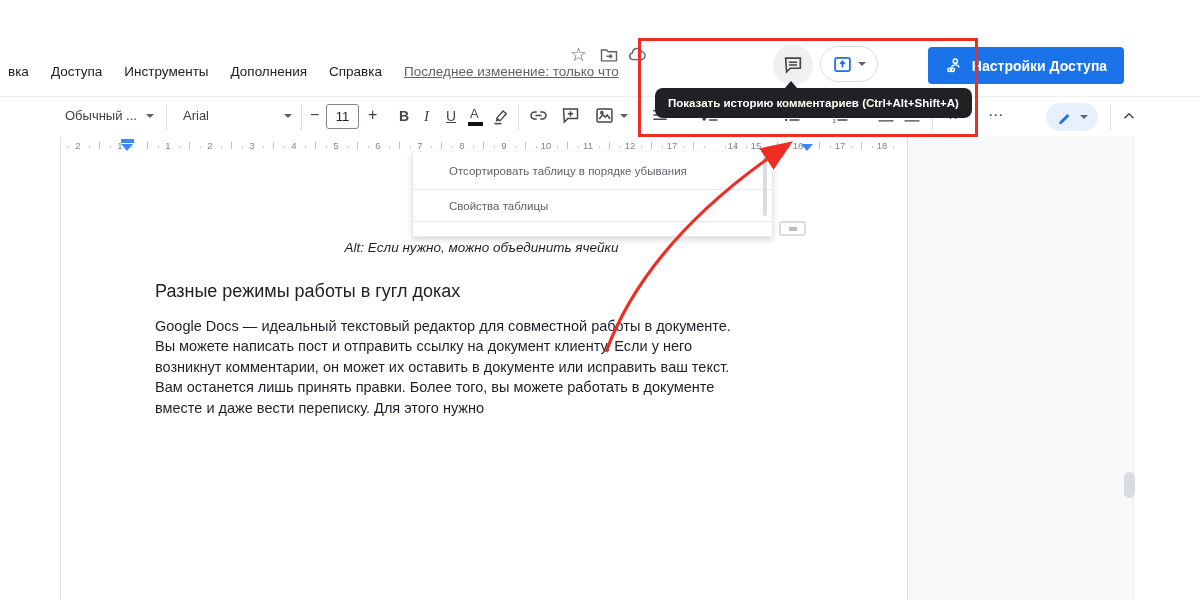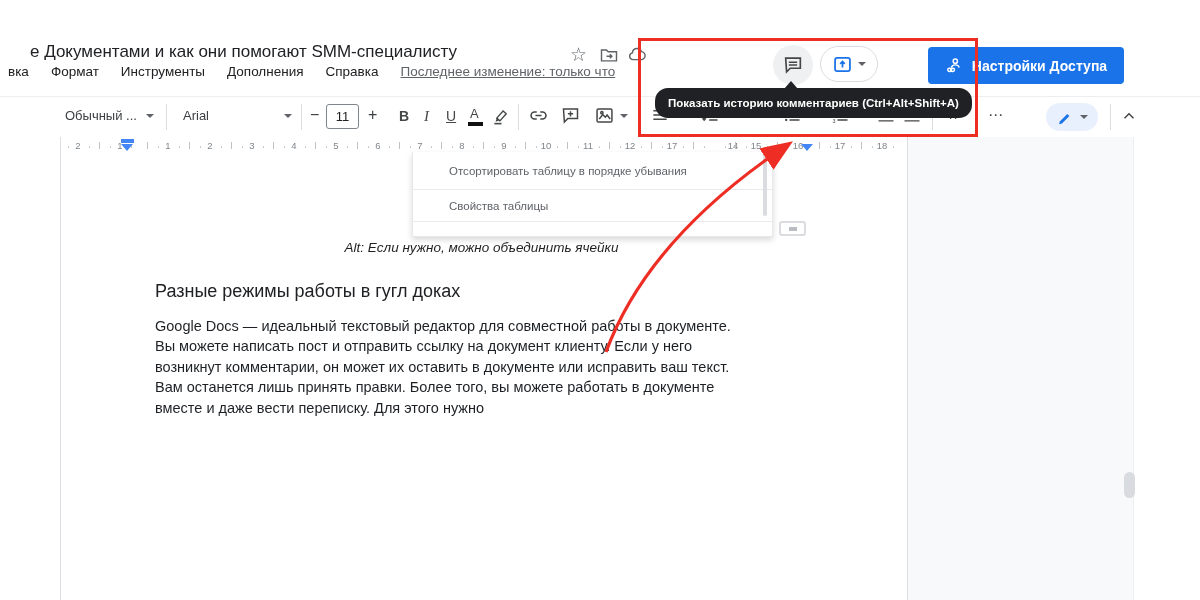--- a/index.html
+++ b/index.html
@@ -22,21 +22,21 @@
                  justify-content:center; gap:5px; }
   #share-btn { left:928px; top:47px; width:196px; height:37px; background:#1a73e8; border:none;
                border-radius:4px; color:#fff; font-size:14px; font-weight:bold;
                display:flex; align-items:center; justify-content:center; gap:8px; }
   .caret { width:0; height:0; border-left:4px solid transparent; border-right:4px solid transparent;
            border-top:4.5px solid #5f6368; }
 
   
   #tooltip { left:655px; top:88px; height:30px; line-height:30px; padding:0 13px;
              background:#202124; color:#fff; font-size:11.5px; font-weight:bold;
-             border-radius:13px; white-space:nowrap; z-index:45; }
+             border-radius:8px; white-space:nowrap; z-index:45; }
   #tooltip-caret { left:784px; top:81px; width:0; height:0; z-index:45;
                    border-left:7px solid transparent; border-right:7px solid transparent;
                    border-bottom:8px solid #202124; }
 
   
   #toolbar { left:0; top:96px; width:1200px; height:40px; border-top:1px solid #eceef0; }
   .tb-txt { position:absolute; color:#3c4043; font-size:13px; top:11px; }
   .tb-div { position:absolute; top:7px; width:1px; height:26px; background:#dadce0; }
   .tb-ic  { position:absolute; top:8px; }
   .tb-caret { position:absolute; top:17px; }
@@ -97,37 +97,36 @@
   
   #red-rect { left:638px; top:38px; width:340px; height:99px;
               border:3px solid #ee2e24; z-index:60; pointer-events:none; }
   #arrow-svg { left:0; top:0; z-index:55; pointer-events:none; }
 </style>
 </head>
 <body>
 
 <div id="stage">
 
-  <div class="abs" id="doc-title">е Документами и как они помогают SMM-специалисту</div>
   <div class="abs title-ic" style="left:570px; top:43px; font-size:19px;">☆</div>
   <div class="abs title-ic" style="left:599px;">
     <svg width="20" height="20" viewBox="0 0 24 24" fill="none" stroke="#5f6368" stroke-width="1.7">
       <path d="M3 6h6l2 2h10v11H3z"></path>
         <path d="M9 13.5h6M13 11l2.5 2.5L13 16"></path>
     </svg>
   </div>
   <div class="abs title-ic" style="left:626px;">
     <svg width="22" height="20" viewBox="0 0 24 24" fill="none" stroke="#5f6368" stroke-width="1.7">
       <path d="M6.8 17.5a4.1 4.1 0 0 1-.3-8.1 5.6 5.6 0 0 1 10.9-1.4 4.3 4.3 0 0 1-.9 9.5z"></path>
     </svg>
   </div>
 
   <div class="abs" id="menubar">
     <span>вка</span>
-    <span>Формат</span>
+    <span>Доступа</span>
     <span>Инструменты</span>
     <span>Дополнения</span>
     <span>Справка</span>
     <span id="last-edit">Последнее изменение: только что</span>
   </div>
 
   <div class="abs" id="comment-btn">
     <svg width="22" height="22" viewBox="0 0 24 24" fill="none" stroke="#444746" stroke-width="1.8">
       <path d="M4 4.5h16v11H9l-4 4z"></path>
         <path d="M7.5 9h9M7.5 12h9"></path>

